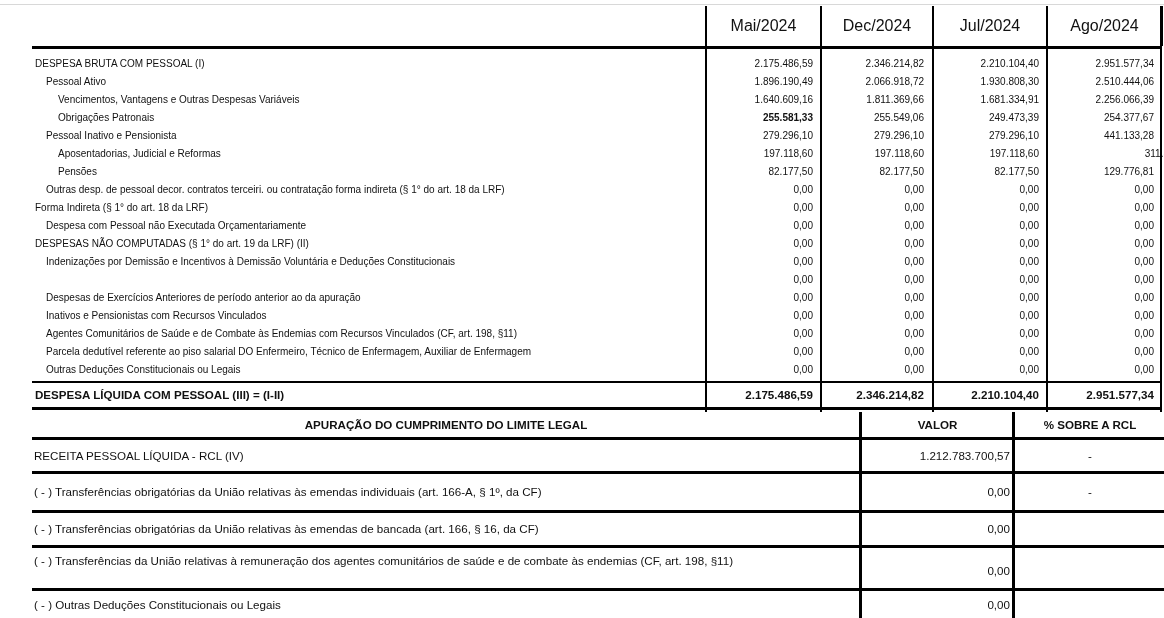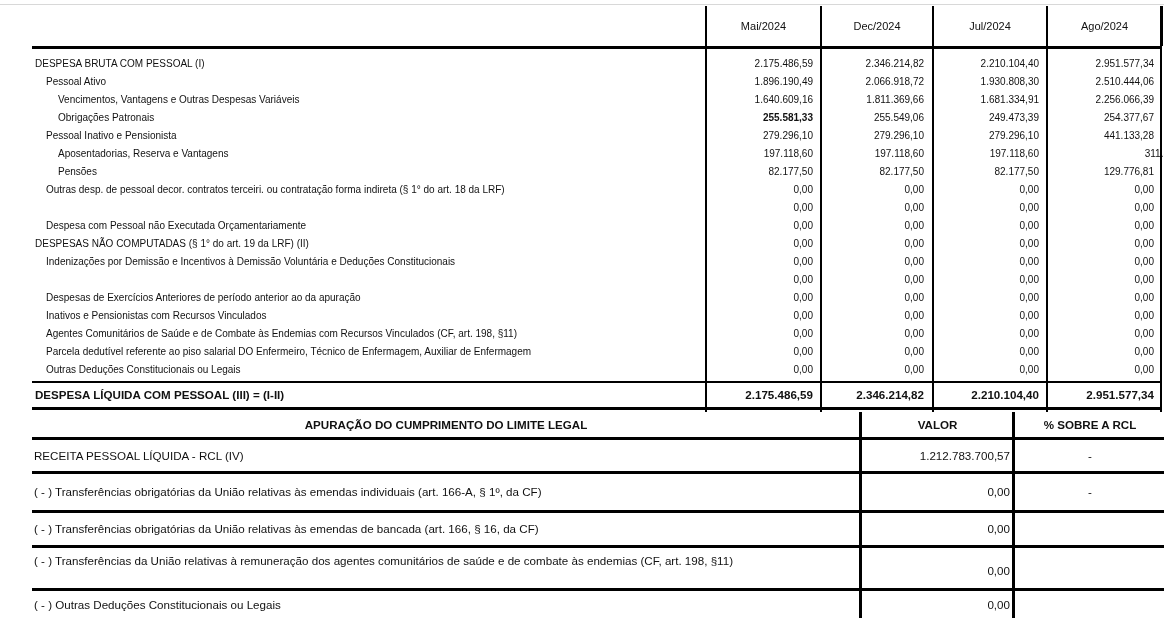--- a/index.html
+++ b/index.html
@@ -3,21 +3,21 @@
 <meta charset="utf-8">
 <style>
   html, body { margin:0; padding:0; background:#fff; }
   body { width:1164px; height:618px; overflow:hidden; position:relative;
          font-family:"Liberation Sans", sans-serif; color:#111; }
   .topline { position:absolute; left:0; top:4px; width:1164px; height:1px; background:#d8d8d8; }
   
   .upper { position:absolute; left:32px; top:6px; width:1130px; }
   .hdr { position:relative; height:40px; border-bottom:3px solid #000; }
   .hdr .mcell { position:absolute; top:0; height:40px; display:flex; align-items:center; justify-content:center;
-                font-size:11px; border-left:2px solid #8b5cf6; }
+                font-size:16px; border-left:2px solid #8b5cf6; }
   .vline { position:absolute; width:2px; background:#000; }
   .row { position:relative; height:18px; font-size:10px; line-height:18px; white-space:nowrap; }
   .row .lbl { position:absolute; left:3px; top:0; width:670px; overflow:hidden; }
   .row .val { position:absolute; top:0; text-align:right; }
   .ind1 .lbl { left:14px; }
   .ind2 .lbl { left:26px; }
   .ind0 .lbl { left:3px; }
   .sep { height:2px; background:#000; margin-top:2px; }
   .total { position:relative; height:24px; font-size:11.6px; font-weight:bold; line-height:24px; border-bottom:3px solid #000; }
   .total .lbl { position:absolute; left:3px; }
@@ -72,41 +72,42 @@
         <span class="val" style="left: 1014px; width: 108px;">254.377,67</span>
       </div>
       <div class="row ind1">
         <span class="lbl">Pessoal Inativo e Pensionista</span>
         <span class="val" style="left: 673px; width: 108px;">279.296,10</span>
         <span class="val" style="left: 788px; width: 104px;">279.296,10</span>
         <span class="val" style="left: 900px; width: 107px;">279.296,10</span>
         <span class="val" style="left: 1014px; width: 108px;">441.133,28</span>
       </div>
       <div class="row ind2">
-        <span class="lbl">Aposentadorias, Reserva e Vantagens</span>
+        <span class="lbl">Aposentadorias, Judicial e Reformas</span>
         <span class="val" style="left: 673px; width: 108px;">197.118,60</span>
         <span class="val" style="left: 788px; width: 104px;">197.118,60</span>
         <span class="val" style="left: 900px; width: 107px;">197.118,60</span>
         <span class="val" style="left: 1054px; width: 108px;">311.356,47</span>
       </div>
       <div class="row ind2">
         <span class="lbl">Pensões</span>
         <span class="val" style="left: 673px; width: 108px;">82.177,50</span>
         <span class="val" style="left: 788px; width: 104px;">82.177,50</span>
         <span class="val" style="left: 900px; width: 107px;">82.177,50</span>
         <span class="val" style="left: 1014px; width: 108px;">129.776,81</span>
       </div>
       <div class="row ind1">
         <span class="lbl">Outras desp. de pessoal decor. contratos terceiri. ou contratação forma indireta (§ 1° do art. 18 da LRF)</span>
         <span class="val" style="left: 673px; width: 108px;">0,00</span>
         <span class="val" style="left: 788px; width: 104px;">0,00</span>
         <span class="val" style="left: 900px; width: 107px;">0,00</span>
         <span class="val" style="left: 1014px; width: 108px;">0,00</span>
       </div>
       <div class="row ind0">
+        <span class="lbl">Forma Indireta (§ 1° do art. 18 da LRF)</span>
         <span class="val" style="left: 673px; width: 108px;">0,00</span>
         <span class="val" style="left: 788px; width: 104px;">0,00</span>
         <span class="val" style="left: 900px; width: 107px;">0,00</span>
         <span class="val" style="left: 1014px; width: 108px;">0,00</span>
       </div>
       <div class="row ind1">
         <span class="lbl">Despesa com Pessoal não Executada Orçamentariamente</span>
         <span class="val" style="left: 673px; width: 108px;">0,00</span>
         <span class="val" style="left: 788px; width: 104px;">0,00</span>
         <span class="val" style="left: 900px; width: 107px;">0,00</span>

